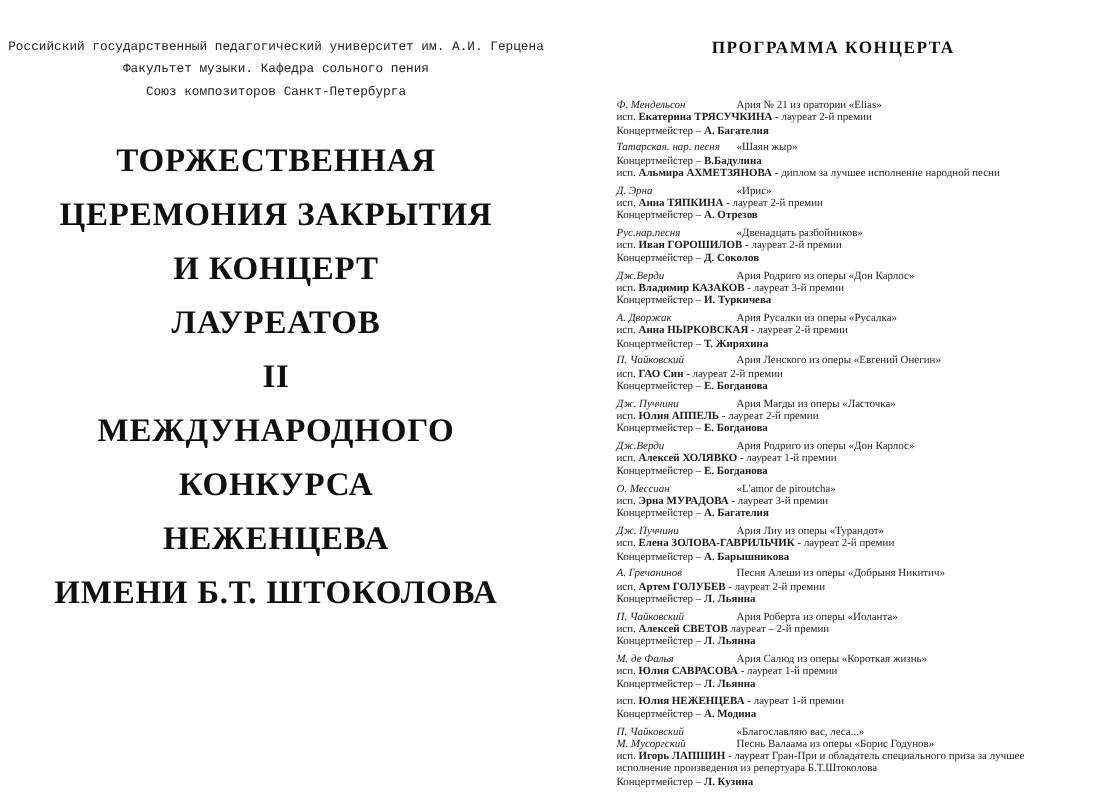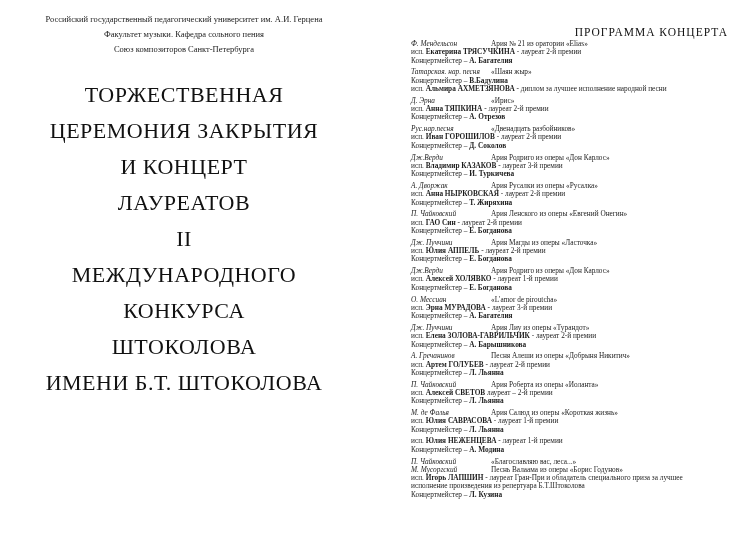--- a/index.html
+++ b/index.html
@@ -7,37 +7,37 @@
     width: 736px; height: 539px;
     background: #ffffff;
     font-family: "Liberation Serif", "DejaVu Serif", serif;
     color: #1c1c1c;
     overflow: hidden;
   }
   .spread { display: flex; width: 736px; height: 539px; }
   .page { width: 368px; height: 539px; position: relative; }
 
   
-  .left-header { padding-top: 12px; text-align: center; }
+  .left-header { padding-top: 24px; text-align: center; font-family: Liberation Mono, monospace; }
   .left-header p {
     font-size: 8.5px; line-height: 15px; color: #222;
   }
   .title-block { margin-top: 20px; text-align: center; }
   .title-line {
-    font-size: 22px; font-weight: normal; line-height: 36px;
+    font-size: 22px; font-weight: bold; line-height: 36px;
     letter-spacing: 0.5px; color: #111;
     font-family: "Liberation Serif", "DejaVu Serif", serif;
     text-align: center;
   }
 
   
   .right-page-inner { padding: 26px 8px 0 15px; }
   .program-heading {
-    text-align: right; font-size: 11.5px; font-weight: normal;
-    letter-spacing: 1px; color: #111; margin-bottom: 2px;
+    text-align: center; font-size: 11.5px; font-weight: bold;
+    letter-spacing: 1px; color: #111; margin-bottom: 28px;
   }
   .entries { width: 338px; }
   .entry { margin-bottom: 3.5px; }
   .line { font-size: 7.3px; line-height: 8.3px; color: #1c1c1c; margin-left: 28px; }
   .composer { font-style: italic; display: inline-block; min-width: 80px; }
   .piece { }
   .indent { margin-left: 28px; }
   .perf-name, .cm-name { font-weight: bold; }
 </style>
 </head>
@@ -52,21 +52,21 @@
       <p>Союз композиторов Санкт-Петербурга</p>
     </div>
     <div class="title-block">
       <div class="title-line">ТОРЖЕСТВЕННАЯ</div>
       <div class="title-line">ЦЕРЕМОНИЯ ЗАКРЫТИЯ</div>
       <div class="title-line">И КОНЦЕРТ</div>
       <div class="title-line">ЛАУРЕАТОВ</div>
       <div class="title-line">II</div>
       <div class="title-line">МЕЖДУНАРОДНОГО</div>
       <div class="title-line">КОНКУРСА</div>
-      <div class="title-line">ШТОКОЛОВА</div>
+      <div class="title-line">НЕЖЕНЦЕВА</div>
       <div class="title-line">ИМЕНИ Б.Т. ШТОКОЛОВА</div>
     </div>
   </div>
 
   <div class="page">
     <div class="right-page-inner">
       <div class="program-heading">ПРОГРАММА КОНЦЕРТА</div>
       <div class="entries" id="program-entries">
   <div class="entry">
     <div class="line composer-line"><span class="composer">Ф. Мендельсон</span><span class="piece">Ария № 21 из оратории «Elias»</span></div>

